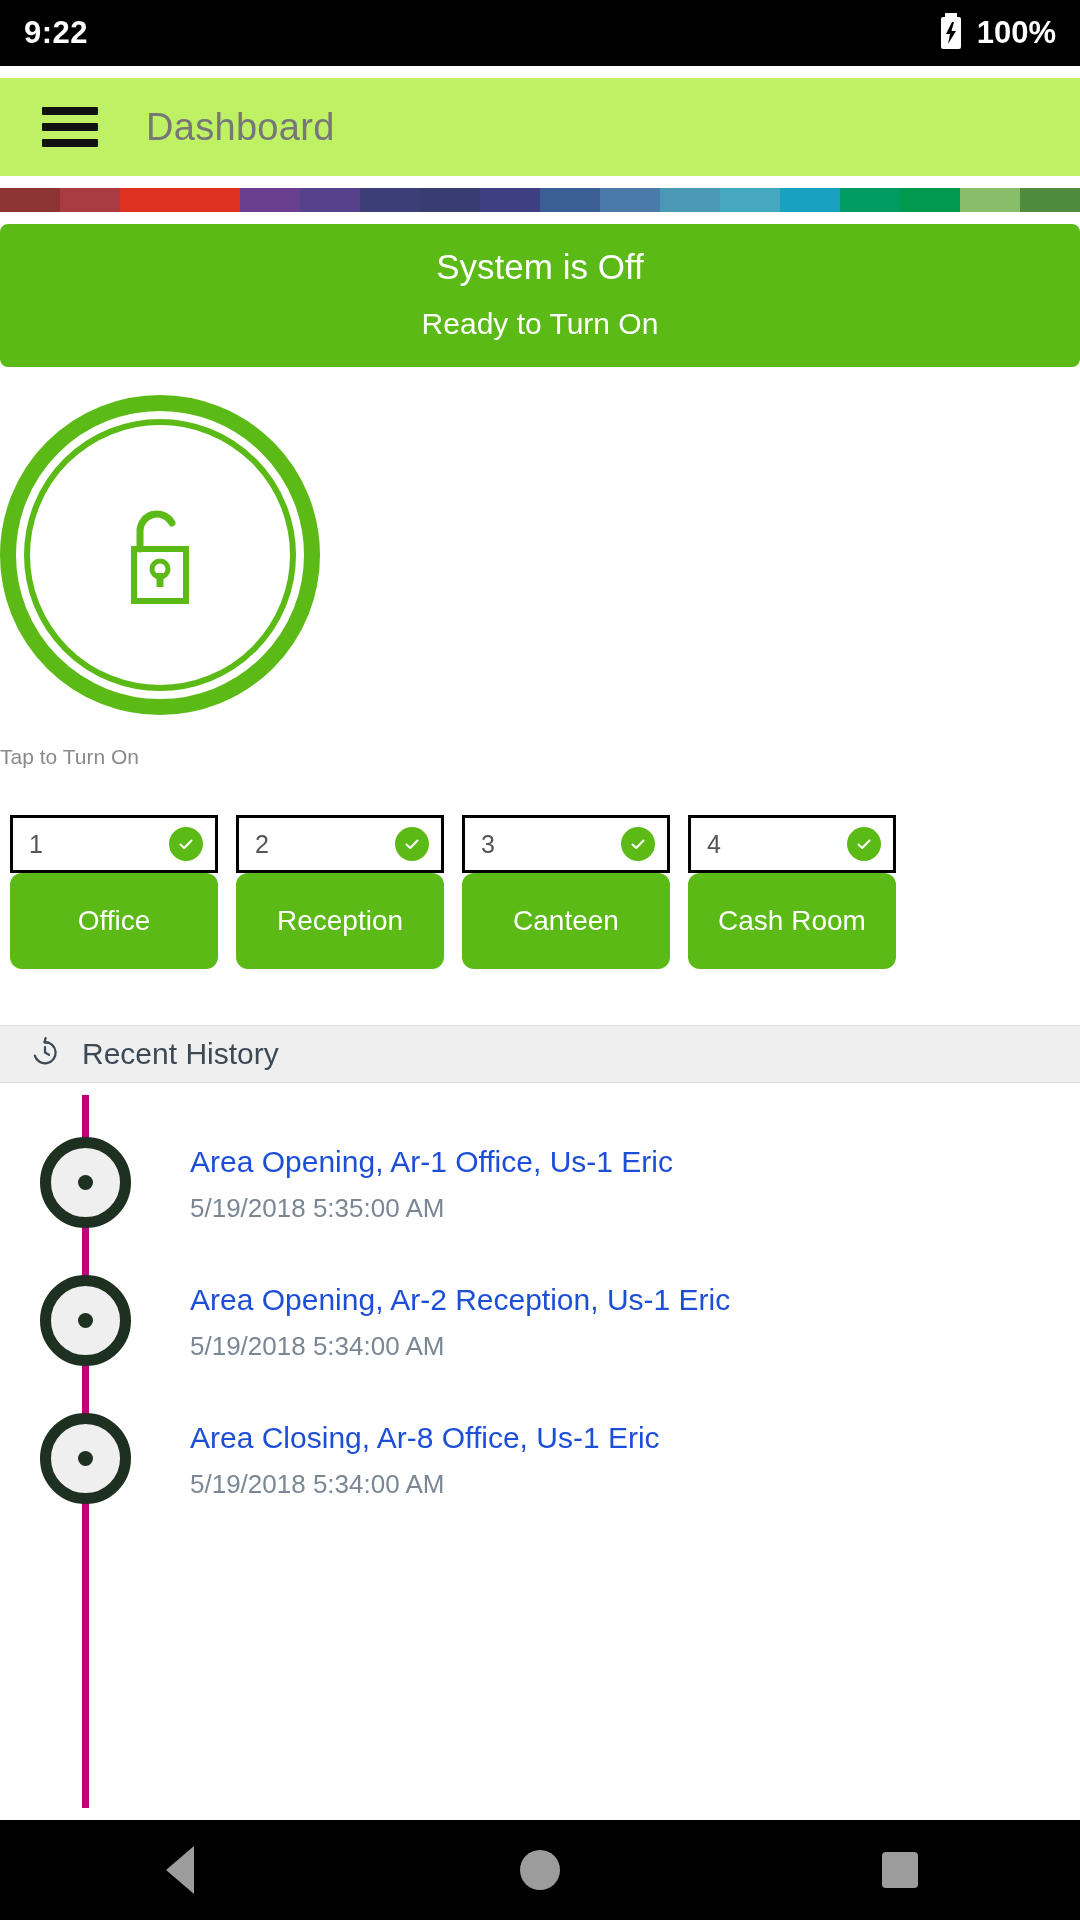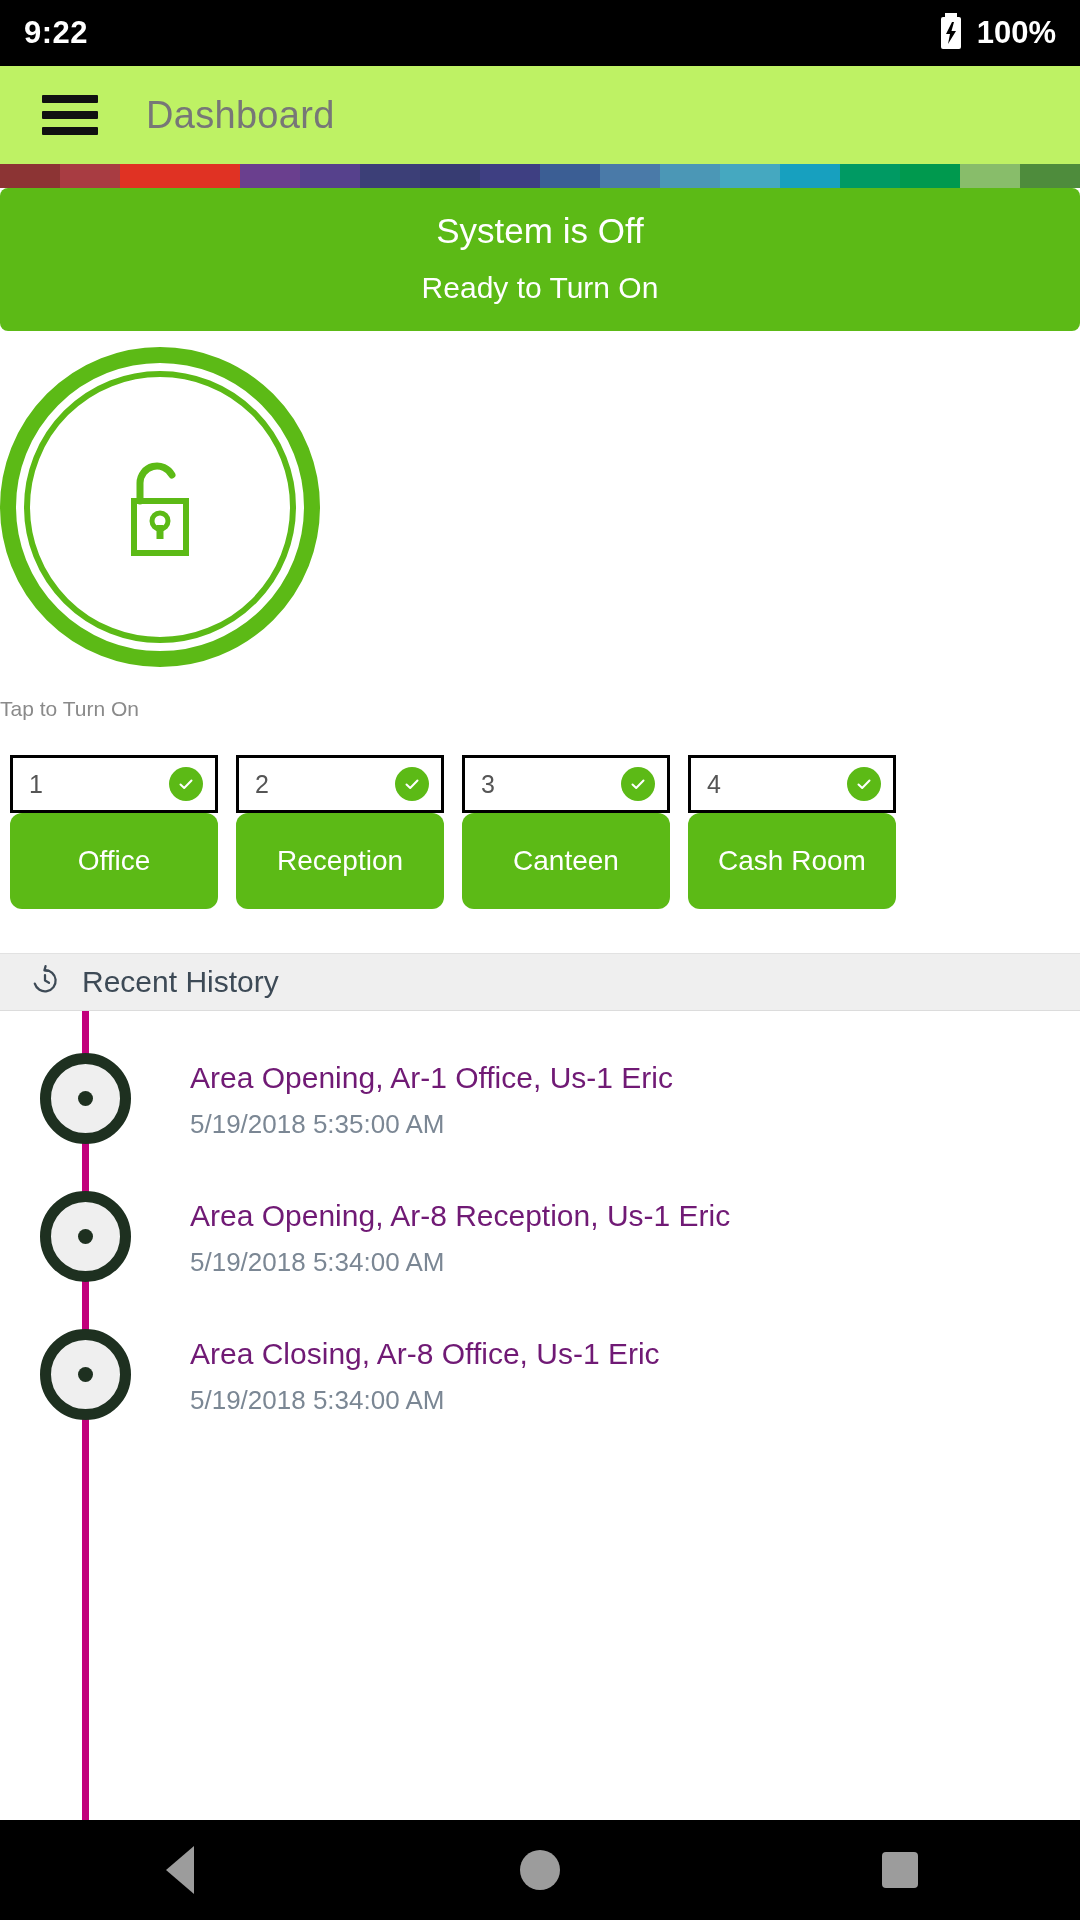--- a/index.html
+++ b/index.html
@@ -2,21 +2,21 @@
 <html><head>
 <meta charset="utf-8">
 <style>
   * { margin:0; padding:0; box-sizing:border-box; }
   html, body {
     width:1080px; height:1920px;
     background:#ffffff;
     font-family:"Liberation Sans", sans-serif;
     overflow:hidden;
   }
-  .screen { position:relative; width:1080px; height:1920px; display:flex; flex-direction:column; }
+  .screen { position:relative; width:1080px; height:1920px; display:flex; flex-direction:column;gap:12px; }
 
   
   .statusbar {
     height:66px; background:#000; color:#fff;
     display:flex; align-items:center; justify-content:space-between;
     padding:0 24px; flex:0 0 auto;
   }
   .status-time { font-size:31px; font-weight:bold; letter-spacing:.5px; }
   .status-right { display:flex; align-items:center; gap:14px; }
   .battery-pct { font-size:31px; font-weight:bold; }
@@ -96,21 +96,21 @@
   }
   .tl-item { position:relative; display:flex; align-items:flex-start; height:138px; }
   .tl-marker {
     position:absolute; left:40px; top:14px;
     width:91px; height:91px; border-radius:50%;
     background:#efefef; border:11px solid #1e3020;
     display:flex; align-items:center; justify-content:center; z-index:2;
   }
   .tl-dot { width:15px; height:15px; border-radius:50%; background:#1e3020; }
   .tl-text { margin-left:190px; padding-top:22px; }
-  .tl-title { font-size:30px; color:#701a75; margin-bottom:14px; }
+  .tl-title { font-size:30px; color:#1d4ed8; margin-bottom:14px; }
   .tl-time  { font-size:26px; color:#7b8794; }
 
   
   .navbar {
     height:100px; background:#000; flex:0 0 auto;
     display:flex; align-items:center; justify-content:space-around;
   }
   .nav-btn { display:flex; align-items:center; justify-content:center; width:180px; height:100px; cursor:pointer; }
   .nav-back { width:0;height:0; border-top:24px solid transparent; border-bottom:24px solid transparent; border-right:28px solid #9c9c9c; }
   .nav-home { width:40px;height:40px;border-radius:50%;background:#9c9c9c; }
@@ -255,21 +255,21 @@
           <div class="tl-text">
             <div class="tl-title">Area Opening, Ar-1 Office, Us-1 Eric</div>
             <div class="tl-time">5/19/2018 5:35:00 AM</div>
           </div>
         </div>
         <div class="tl-item">
           <div class="tl-marker">
             <div class="tl-dot"></div>
           </div>
           <div class="tl-text">
-            <div class="tl-title">Area Opening, Ar-8 Reception, Us-1 Eric</div>
+            <div class="tl-title">Area Opening, Ar-2 Reception, Us-1 Eric</div>
             <div class="tl-time">5/19/2018 5:34:00 AM</div>
           </div>
         </div>
         <div class="tl-item">
           <div class="tl-marker">
             <div class="tl-dot"></div>
           </div>
           <div class="tl-text">
             <div class="tl-title">Area Closing, Ar-8 Office, Us-1 Eric</div>
             <div class="tl-time">5/19/2018 5:34:00 AM</div>

